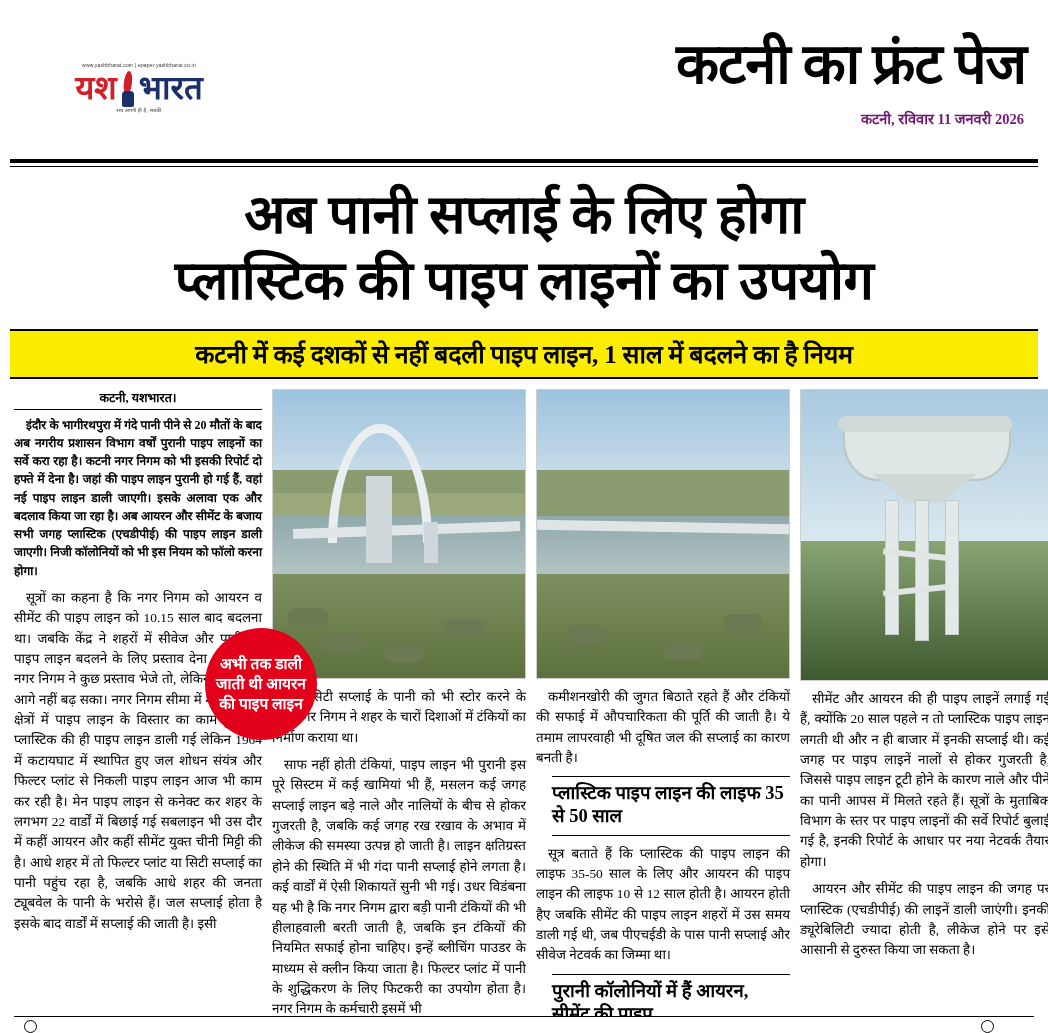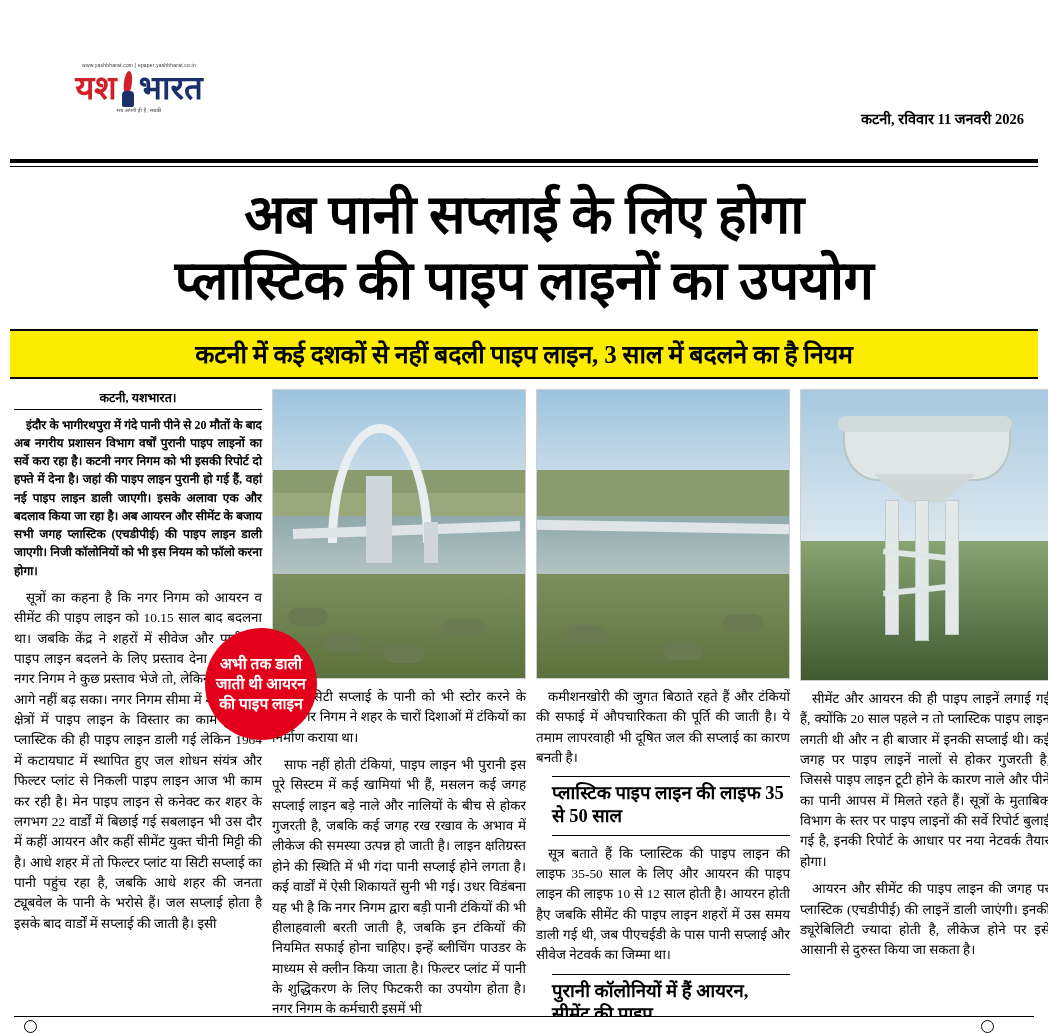--- a/index.html
+++ b/index.html
@@ -95,21 +95,21 @@
     color: #000;
     line-height: 1;
   }
   .masthead-date {
     position: absolute;
     right: 24px;
     top: 108px;
     font-family: "Liberation Serif", serif;
     font-weight: bold;
     font-size: 14.5px;
-    color: #000000;
+    color: #701a75;
   }
   .rule-thick {
     height: 4px;
     background: #000;
     margin: 0 10px;
   }
   .rule-thin {
     height: 1px;
     background: #000;
     margin: 3px 10px 0 10px;
@@ -290,33 +290,34 @@
         <span class="logo-yash">यश</span>
         <span class="logo-flame">
           <span class="f1"></span>
             <span class="f2"></span>
         </span>
         <span class="logo-bharat">भारत</span>
       </div>
       <div class="logo-top">सच अपनी ही है, सबकी</div>
     </div>
 
+    <div class="masthead-title">कटनी का फ्रंट पेज</div>
     <div class="masthead-date">कटनी, रविवार 11 जनवरी 2026</div>
   </div>
 
   <div class="rule-thick"></div>
   <div class="rule-thin"></div>
 
   <div class="headline-wrap">
     <div class="headline">
       <span>अब पानी सप्लाई के लिए होगा</span>
       <span class="l2">प्लास्टिक की पाइप लाइनों का उपयोग</span>
     </div>
   </div>
-  <div class="kicker">कटनी में कई दशकों से नहीं बदली पाइप लाइन, 3 साल में बदलने का है नियम</div>
+  <div class="kicker">कटनी में कई दशकों से नहीं बदली पाइप लाइन, 1 साल में बदलने का है नियम</div>
 
   <div class="content">
 
     <div class="col">
       <div class="dateline">कटनी, यशभारत।</div>
       <div class="intro">इंदौर के भागीरथपुरा में गंदे पानी पीने से 20 मौतों के बाद अब नगरीय प्रशासन विभाग वर्षों पुरानी पाइप लाइनों का सर्वे करा रहा है। कटनी नगर निगम को भी इसकी रिपोर्ट दो हफ्ते में देना है। जहां की पाइप लाइन पुरानी हो गई हैं, वहां नई पाइप लाइन डाली जाएगी। इसके अलावा एक और बदलाव किया जा रहा है। अब आयरन और सीमेंट के बजाय सभी जगह प्लास्टिक (एचडीपीई) की पाइप लाइन डाली जाएगी। निजी कॉलोनियों को भी इस नियम को फॉलो करना होगा।</div>
       <p class="para">सूत्रों का कहना है कि नगर निगम को आयरन व सीमेंट की पाइप लाइन को 10.15 साल बाद बदलना था। जबकि केंद्र ने शहरों में सीवेज और पानी की पाइप लाइन बदलने के लिए प्रस्ताव देना था। कटनी नगर निगम ने कुछ प्रस्ताव भेजे तो, लेकिन इनमें काम आगे नहीं बढ़ सका। नगर निगम सीमा में शामिल कुछ क्षेत्रों में पाइप लाइन के विस्तार का काम हुआ तो प्लास्टिक की ही पाइप लाइन डाली गई लेकिन 1964 में कटायघाट में स्थापित हुए जल शोधन संयंत्र और फिल्टर प्लांट से निकली पाइप लाइन आज भी काम कर रही है। मेन पाइप लाइन से कनेक्ट कर शहर के लगभग 22 वार्डों में बिछाई गई सबलाइन भी उस दौर में कहीं आयरन और कहीं सीमेंट युक्त चीनी मिट्टी की है। आधे शहर में तो फिल्टर प्लांट या सिटी सप्लाई का पानी पहुंच रहा है, जबकि आधे शहर की जनता ट्यूबवेल के पानी के भरोसे हैं। जल सप्लाई होता है इसके बाद वार्डों में सप्लाई की जाती है। इसी</p>
     </div>
 
     <div class="col">

